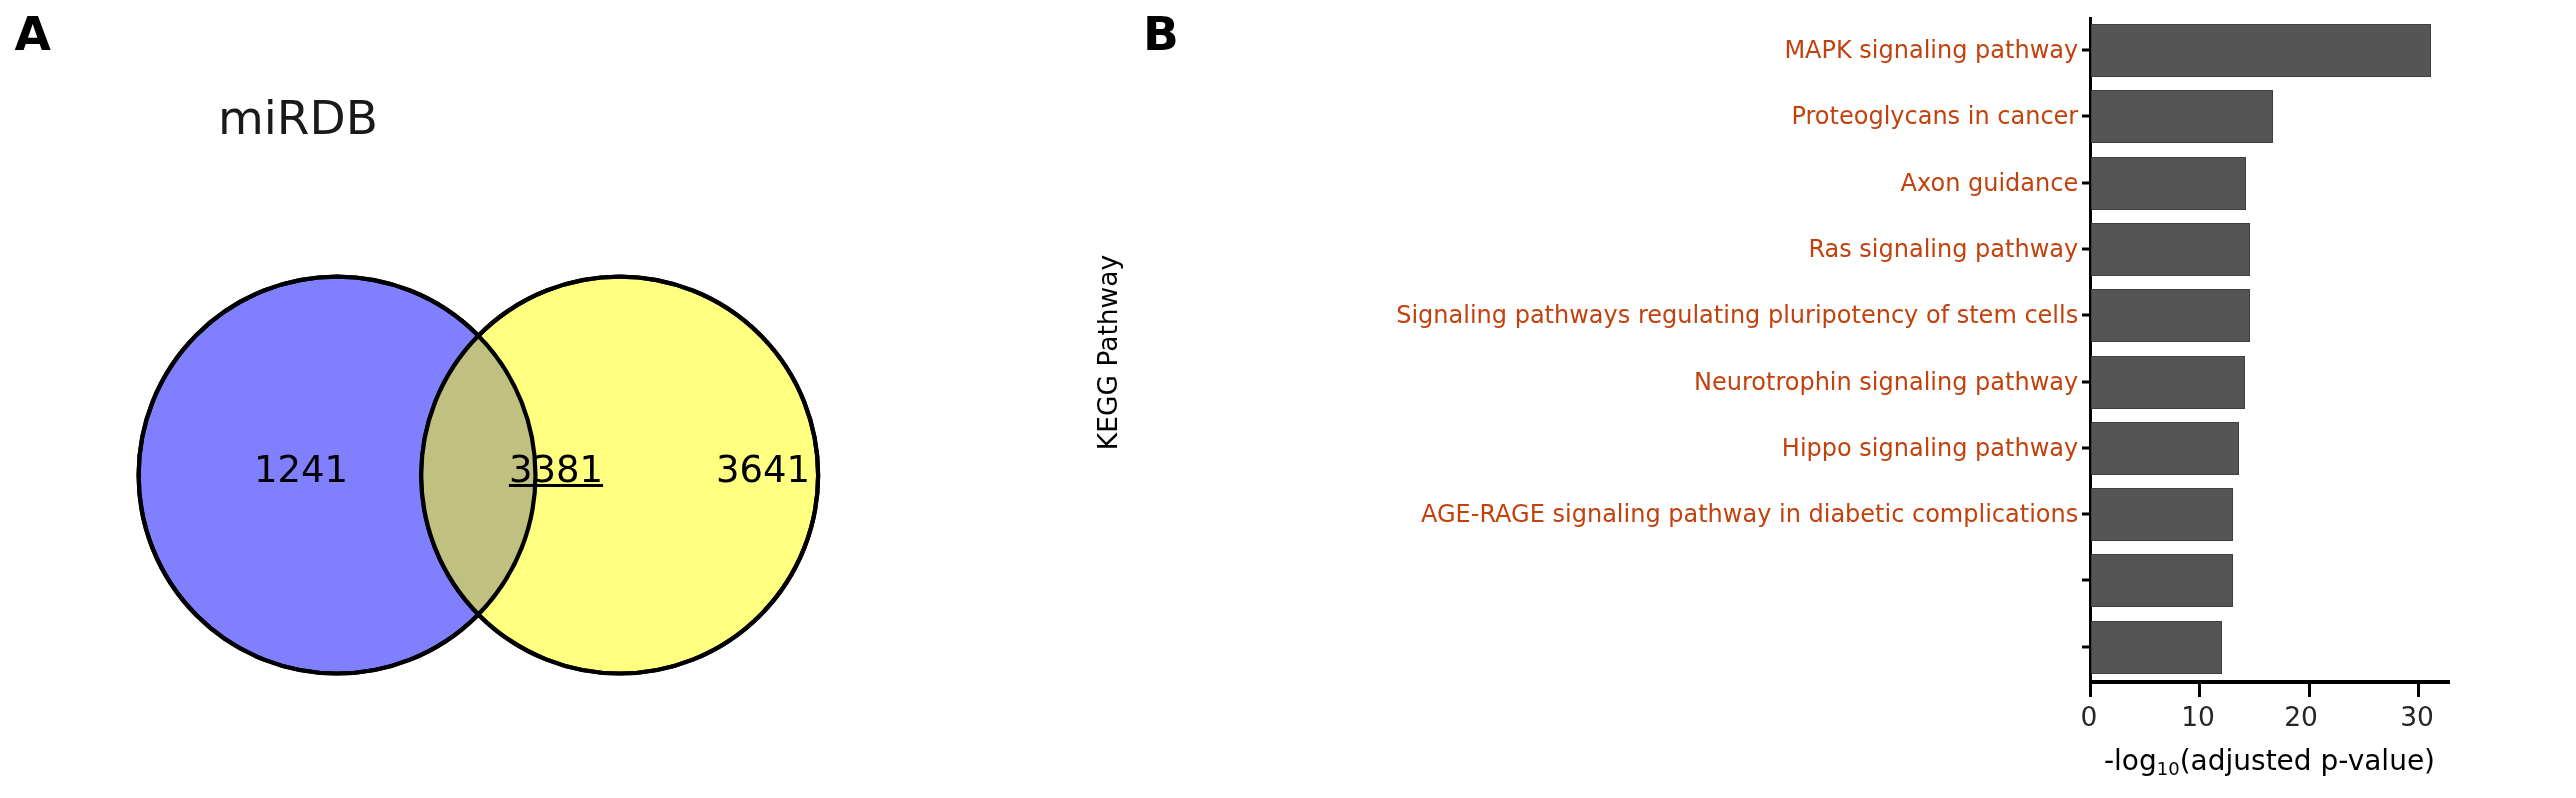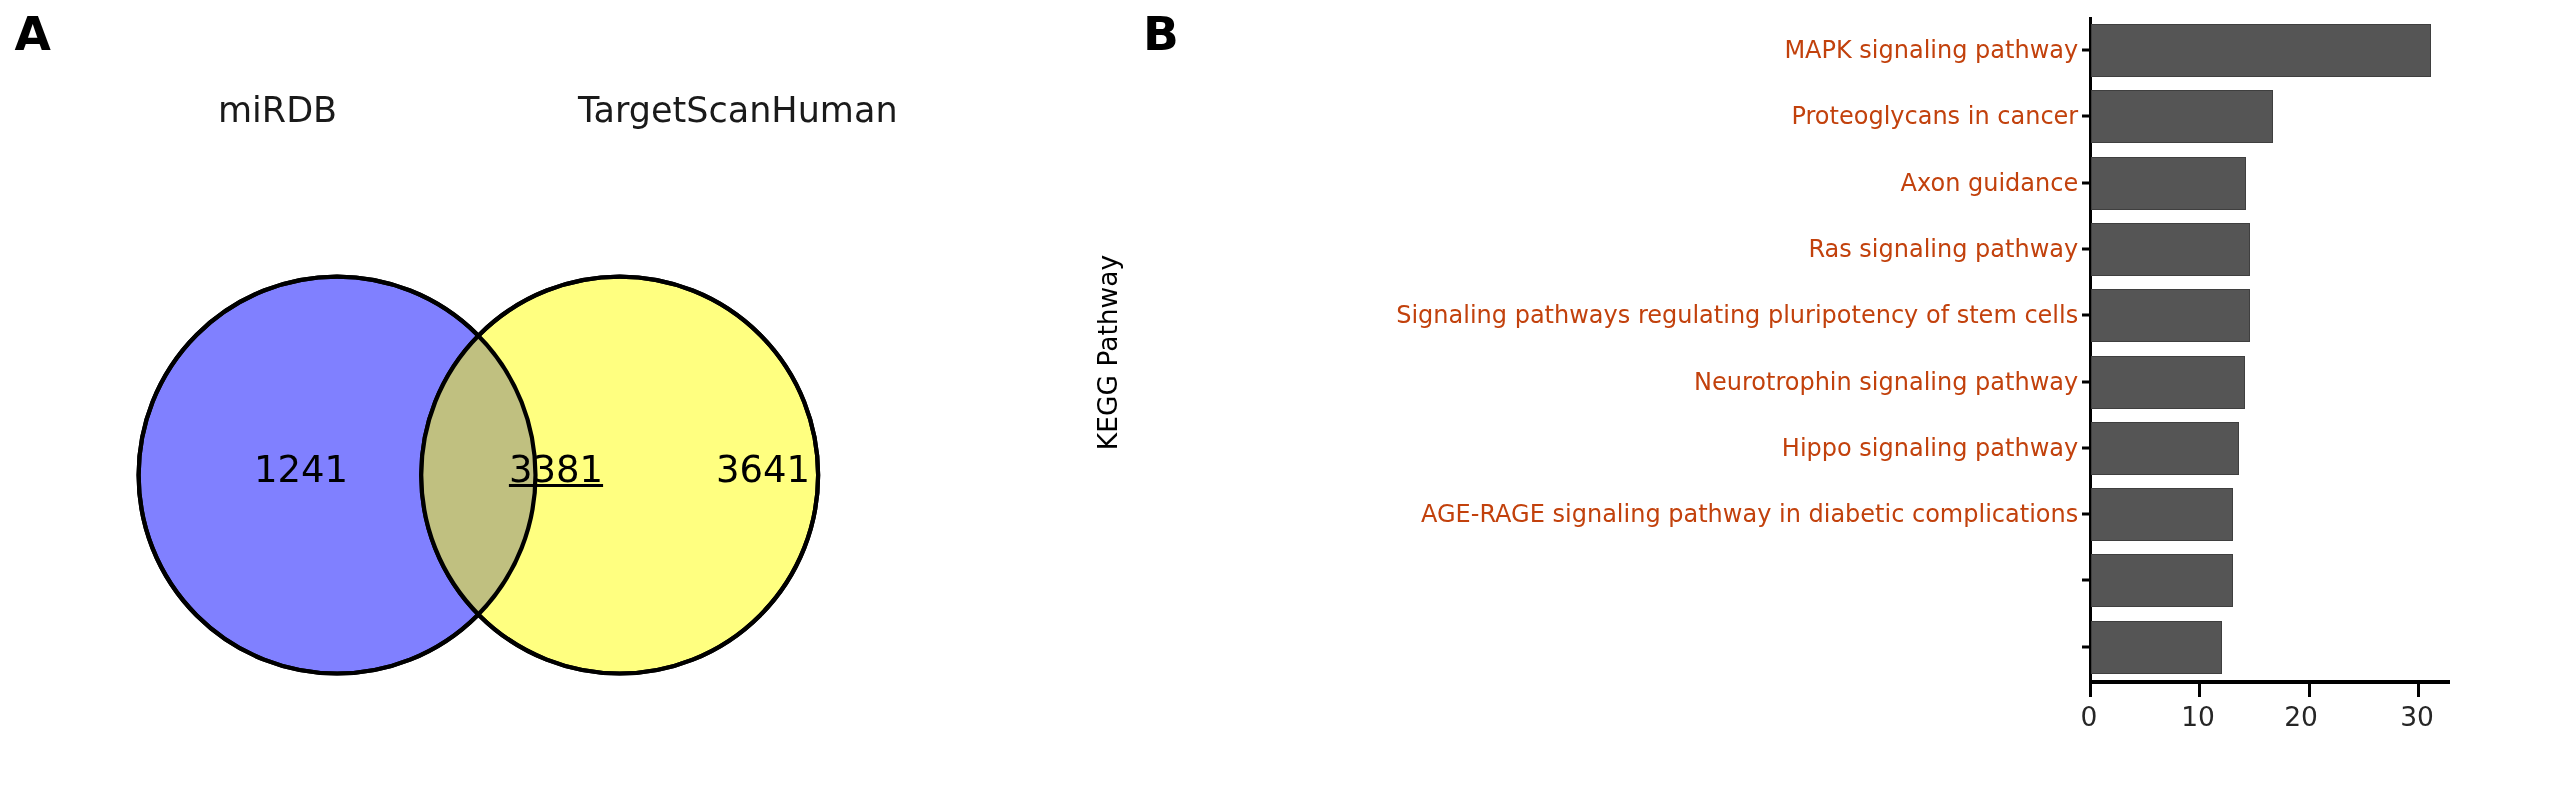--- a/index.html
+++ b/index.html
@@ -44,21 +44,21 @@
   }
   .venn-stage {
     position: absolute;
     left: 0;
     top: 0;
     width: 1077px;
     height: 798px;
   }
   .set-title {
     position: absolute;
-    font-size: 35px;
+    font-size: 47px;
     color: #1a1a1a;
     white-space: nowrap;
     font-family: "DejaVu Sans", "Liberation Sans", sans-serif;
   }
   #venn-title-left  { left: 218px; top: 90px; }
   #venn-title-right { left: 578px; top: 90px; }
 
   .venn-count {
     position: absolute;
     font-size: 37px;
@@ -214,21 +214,20 @@
         <g clip-path="url(#clip-left-circle)">
           <circle cx="1030" cy="790" r="330" fill="#C0C080"></circle>
         </g>
 
         <circle cx="560" cy="790" r="330" fill="none" stroke="#000000" stroke-width="7"></circle>
         <circle cx="1030" cy="790" r="330" fill="none" stroke="#000000" stroke-width="7"></circle>
       </svg>
 
       <div class="set-title" id="venn-title-left">miRDB</div>
 
-      <div class="set-title" id="venn-title-right">TargetScanHuman</div>
 
       <div class="venn-count" id="venn-count-left">1241</div>
 
       <div class="venn-count" id="venn-count-center">3381</div>
 
       <div class="venn-count" id="venn-count-right">3641</div>
     </div>
   </div>
 
   <div id="panel-b">
@@ -295,17 +294,20 @@
           <div class="x-tick" style="left: 0px;"></div>
           <div class="x-tick-label" style="left: 0px;">0</div>
           <div class="x-tick" style="left: 109px;"></div>
           <div class="x-tick-label" style="left: 109px;">10</div>
           <div class="x-tick" style="left: 219px;"></div>
           <div class="x-tick-label" style="left: 212px;">20</div>
           <div class="x-tick" style="left: 328px;"></div>
           <div class="x-tick-label" style="left: 328px;">30</div>
         </div>
 
+      <div id="x-axis-title">
+        <span>-log</span><sub>10</sub><span>(adjusted p-value)</span>
+      </div>
     </div>
   </div>
 
 </div>
 
 
 </body></html>

